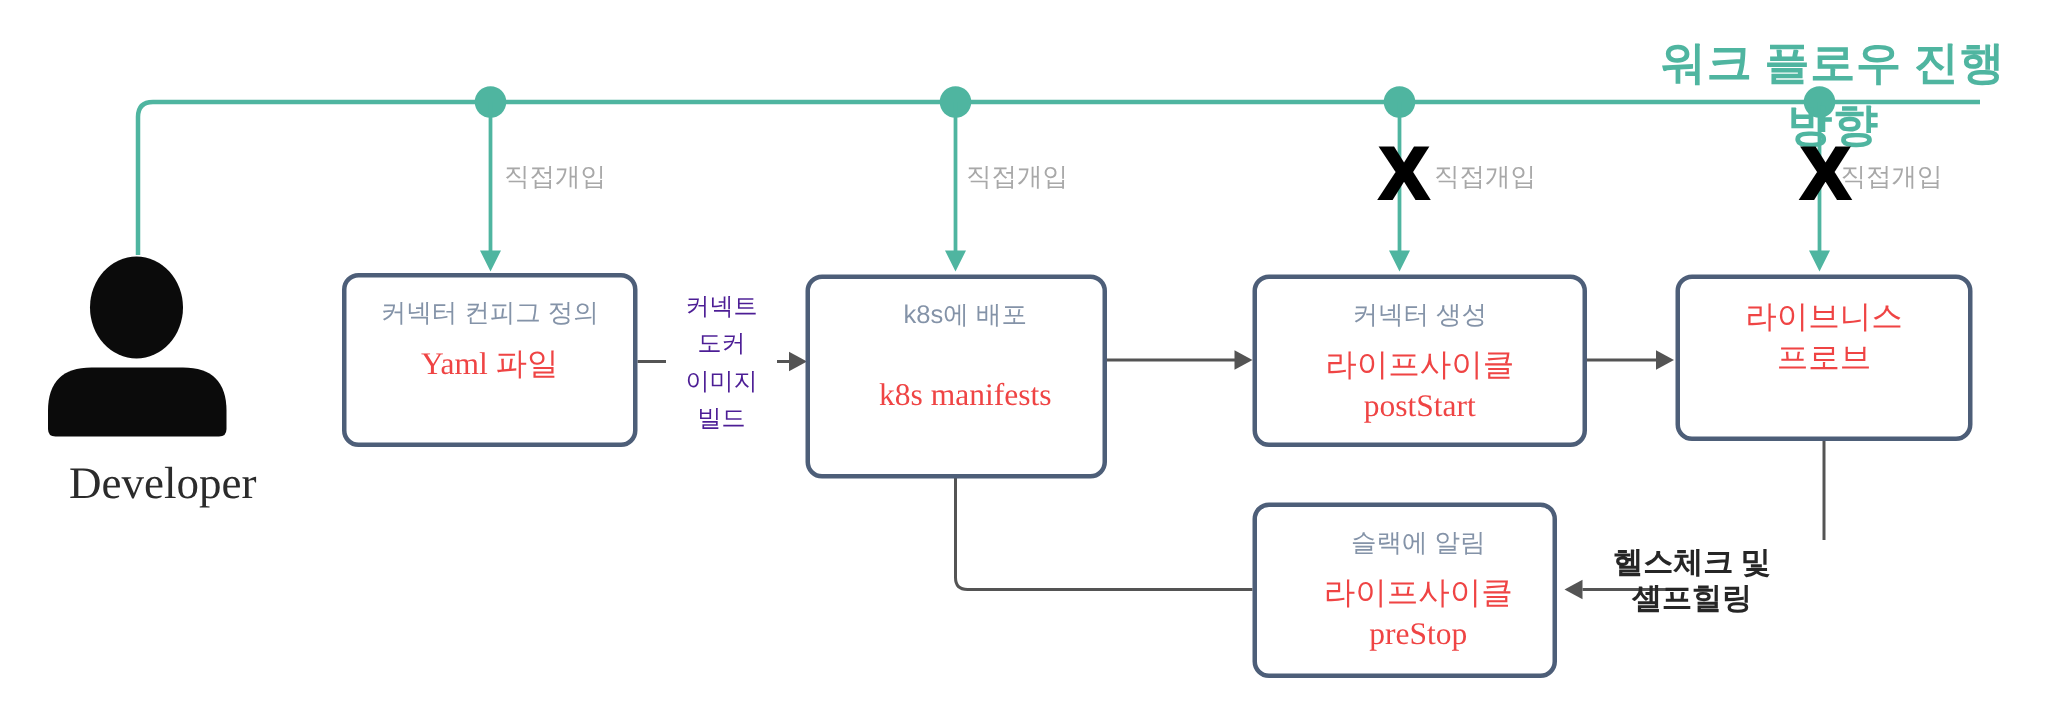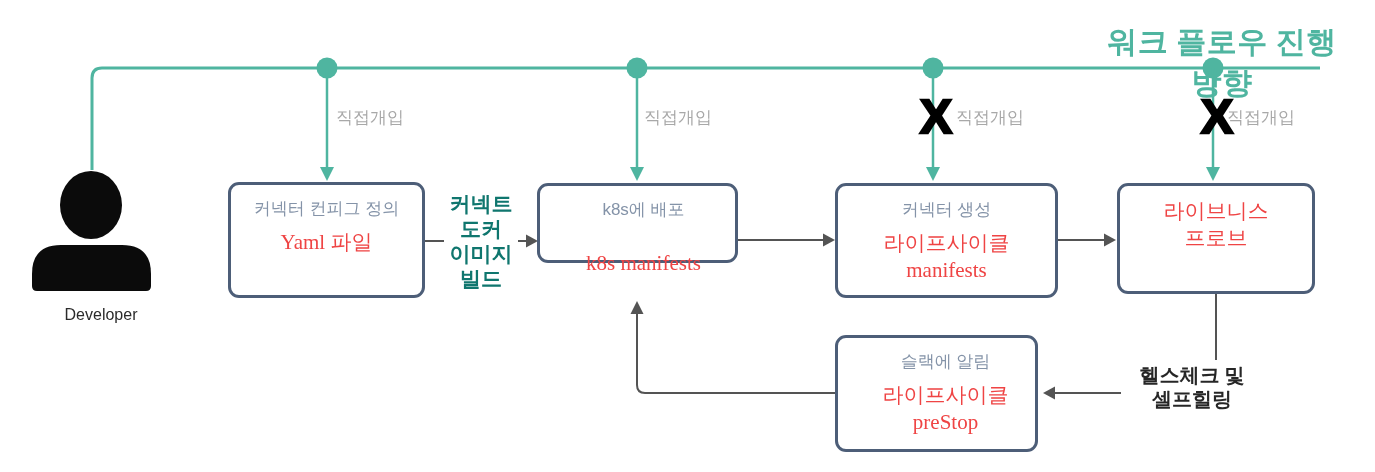--- a/index.html
+++ b/index.html
@@ -26,21 +26,21 @@
   }
   .box-title {
     font-family:"Liberation Sans", sans-serif; font-size:17px;
     color:#8493A8; margin-bottom:9px; white-space:nowrap;
   }
   .box-line {
     font-family:"Liberation Serif", serif; font-size:21px; color:#ef4444;
     line-height:27px; white-space:nowrap;
   }
   .box1 { left:228px; top:182px; width:197px; height:116px; }
-  .box2 { left:537px; top:183px; width:201px; height:80px;padding-left:12px; }
+  .box2 { left:537px; top:183px; width:201px; height:136px;padding-left:12px; }
   .box3 { left:835px; top:183px; width:223px; height:115px; }
   .box4 { left:1117px; top:183px; width:198px; height:111px; }
   .box5 { left:835px; top:335px; width:203px; height:117px;padding-left:18px; }
 
   .intervention {
     position:absolute; font-family:Liberation Serif, serif;
     font-size:17px; color:#A8A8A8; white-space:nowrap;
   }
   .iv1 { left:336px;  top:106px; }
   .iv2 { left:644px;  top:106px; }
@@ -51,30 +51,30 @@
     position:absolute; transform:translate(-50%,-50%);
     font-family:"Liberation Sans", sans-serif; font-weight:bold;
     font-size:48px; color:#000; -webkit-text-stroke:2.5px #000; line-height:1;
   }
   .x1 { left:936px;  top:117px; }
   .x2 { left:1217px; top:117px; }
 
   .build-label {
     position:absolute; left:444px; top:192px; width:74px; text-align:center;
     background:#ffffff; font-family:"Liberation Serif", serif;
-    font-weight:bold; font-size:21px; color:#0f766e; line-height:25px;
+    font-weight:normal; font-size:16px; color:#4c1d95; line-height:25px;
   }
   .healthcheck-label {
-    position:absolute; left:1130px; top:363px; width:124px; text-align:center;
+    position:absolute; left:1066px; top:363px; width:124px; text-align:center;
     font-family:"Liberation Serif", serif; font-weight:bold; font-size:20px;
     color:#262626; line-height:24px;
   }
   .developer-label {
     position:absolute; left:46px; top:306px; width:110px; text-align:center;
-    font-family:Liberation Sans, sans-serif; font-size:16px; color:#2B2B2B;
+    font-family:Liberation Serif, serif; font-size:30px; color:#2B2B2B;
   }
 </style>
 </head>
 <body>
 
 <div class="canvas">
 
   <svg class="layer" width="1375" height="472" viewBox="0 0 1375 472">
 
     <g>
@@ -145,21 +145,21 @@
   </div>
 
   <div class="box box2">
     <div class="box-title">k8s에 배포</div>
     <div class="box-line" style="margin-top:20px;">k8s manifests</div>
   </div>
 
   <div class="box box3">
     <div class="box-title">커넥터 생성</div>
     <div class="box-line">라이프사이클</div>
-    <div class="box-line">manifests</div>
+    <div class="box-line">postStart</div>
   </div>
 
   <div class="box box4">
     <div class="box-line">라이브니스</div>
     <div class="box-line">프로브</div>
   </div>
 
   <div class="box box5">
     <div class="box-title">슬랙에 알림</div>
     <div class="box-line">라이프사이클</div>

